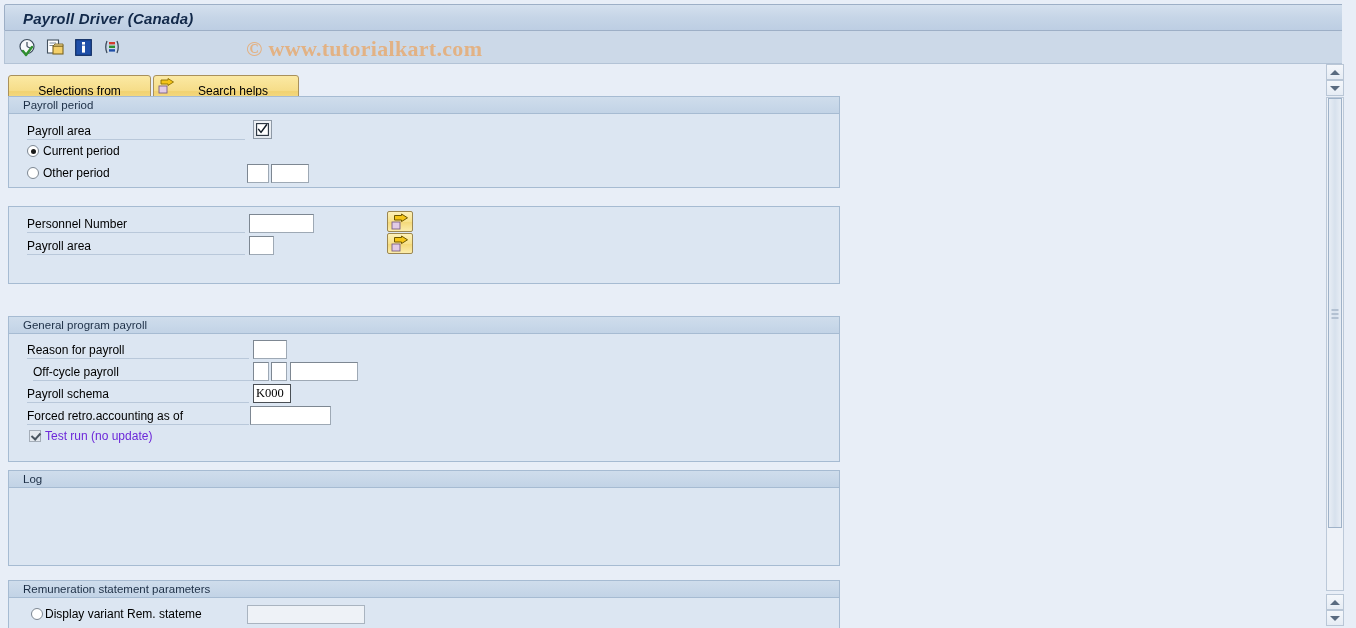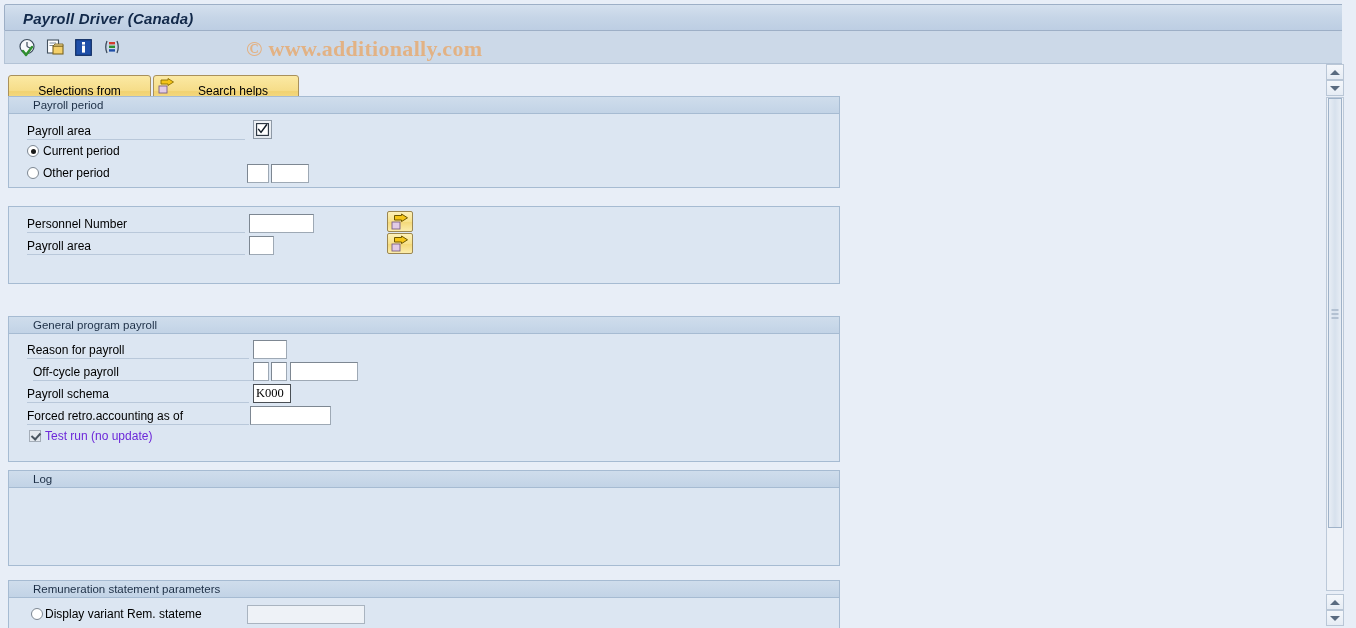--- a/index.html
+++ b/index.html
@@ -121,21 +121,21 @@
     background: #dce6f2;
     border: 1px solid #a6bbd2;
     box-sizing: border-box;
   }
   .group-title {
     height: 17px;
     background: linear-gradient(to bottom, #cfddec 0%, #c2d3e6 100%);
     border-bottom: 1px solid #a6bbd2;
     font-size: 11.5px;
     color: #1c2e45;
-    padding-left: 24px;
+    padding-left: 14px;
     line-height: 17px;
     box-sizing: border-box;
     white-space: nowrap;
   }
   .group-body {
     position: relative;
     width: 100%;
     height: calc(100% - 18px);
   }
 
@@ -349,21 +349,21 @@
         <path d="M15 3 Q17.5 9 15 15" stroke="#3c4b5c" stroke-width="1.3" fill="none"></path>
         <rect x="7" y="4" width="6" height="2.4" fill="#d23b2c"></rect>
         <rect x="7" y="7.6" width="6" height="2.4" fill="#2f8f2f"></rect>
         <rect x="7" y="11.2" width="6" height="2.4" fill="#1f4fa8"></rect>
       </svg>
     </div>
 
   </div>
 </div>
 
-<div class="watermark">© www.additionally.com</div>
+<div class="watermark">© www.tutorialkart.com</div>
 
 <div class="btnrow">
   <div class="sapbtn w1">Selections from</div>
   <div class="sapbtn w2">
     <span class="lead-icon">
       <svg width="17" height="17" viewBox="0 0 17 17">
         <rect x="1" y="8" width="8" height="7" fill="#e2cbe6" stroke="#7a5f85" stroke-width="0.9"></rect>
         <path d="M3 2 L10 2 L10 0.5 L15.5 4 L10 7.5 L10 6 L3 6 Z" fill="#f5c518" stroke="#8a6d00" stroke-width="0.9" stroke-linejoin="round"></path>
       </svg>
     </span>

